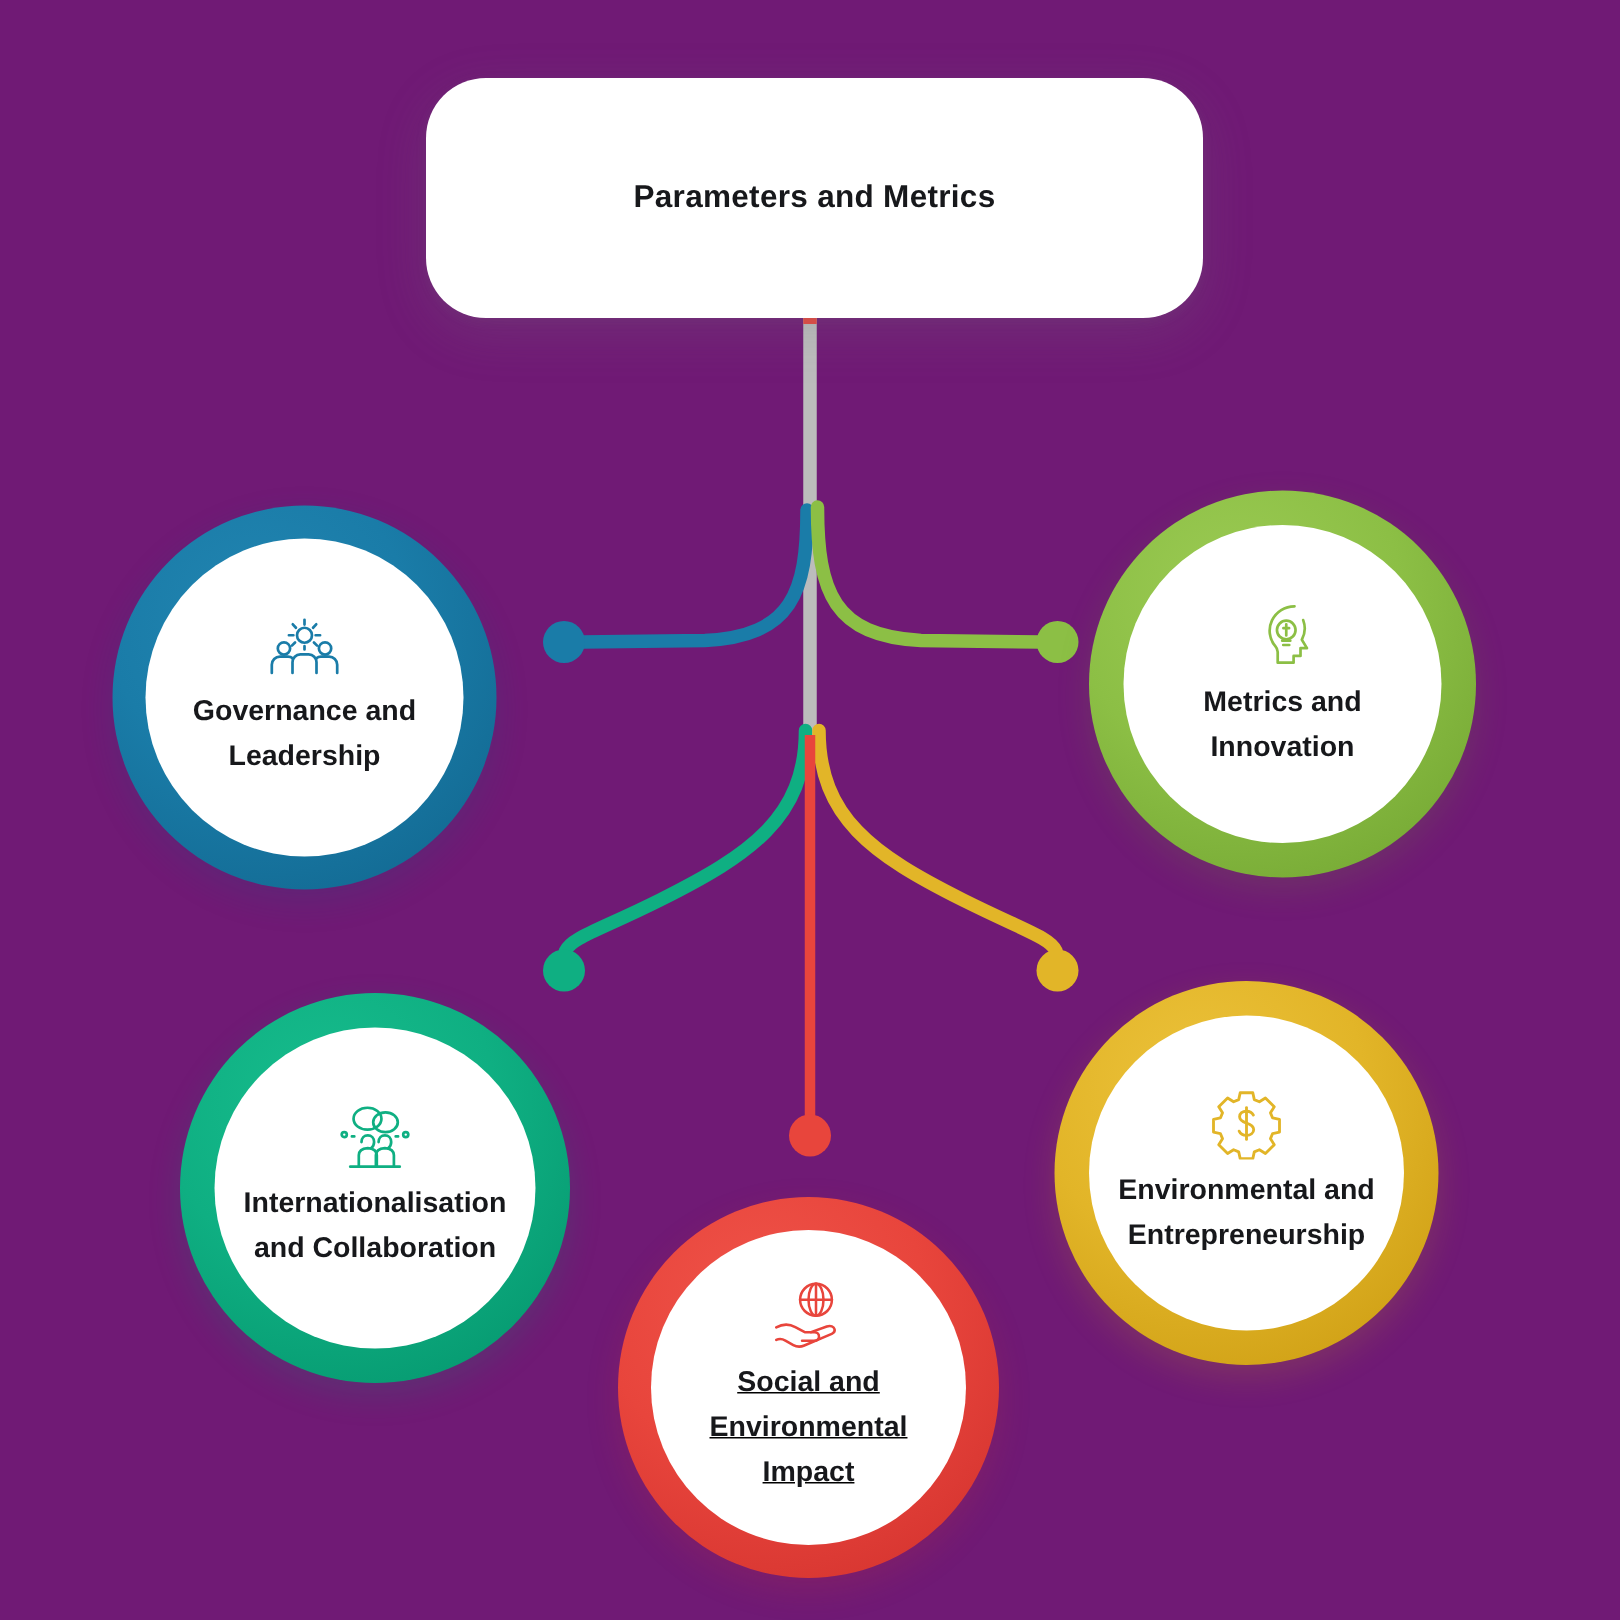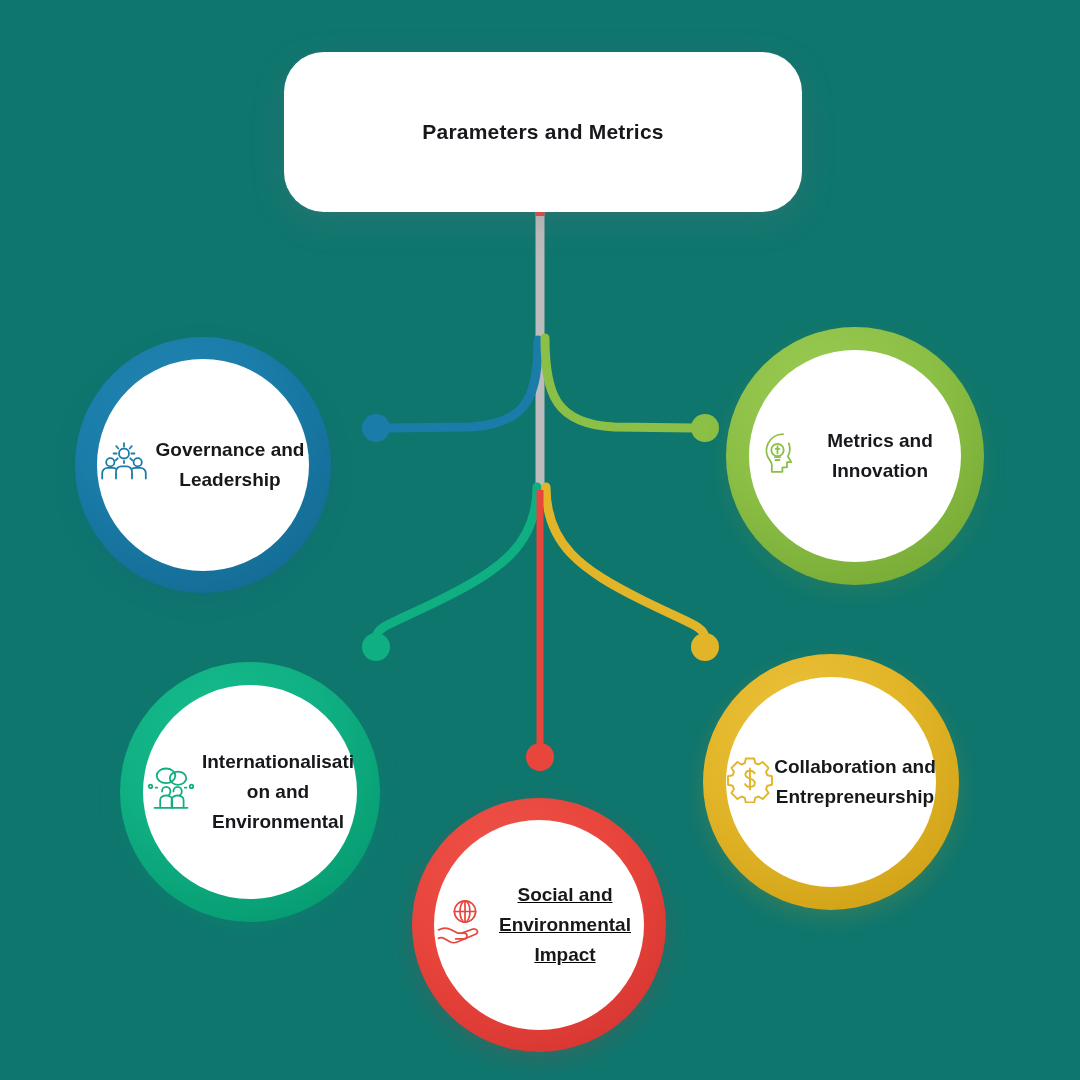--- a/index.html
+++ b/index.html
@@ -2,21 +2,21 @@
 <html><head>
 <meta charset="utf-8">
 <style>
   html,body{margin:0;padding:0;}
   body{
     width:1080px;height:1080px;
     background:#ffffff;
     font-family:"Liberation Sans", sans-serif;
     overflow:hidden;
   }
-  #stage{position:relative;width:1080px;height:1080px;background:#0f766e;}
+  #stage{position:relative;width:1080px;height:1080px;background:#701a75;}
 
   
   #connectors{position:absolute;left:0;top:0;width:1080px;height:1080px;}
 
   
   .title-card{
     position:absolute;
     left:284px;top:52px;
     width:518px;height:160px;
     background:#ffffff;
@@ -34,21 +34,21 @@
     position:absolute;
     border-radius:50%;
     display:flex;flex-direction:column;
     align-items:center;justify-content:center;
     box-sizing:border-box;
     z-index:4;
   }
   .node .inner{
     background:#ffffff;border-radius:50%;
     width:100%;height:100%;
-    display:flex;flex-direction:row;
+    display:flex;flex-direction:column;
     align-items:center;justify-content:center;
     box-sizing:border-box;
   }
   .node .icon{margin-bottom:6px;line-height:0;}
   .node .label{
     font-size:19px;font-weight:700;color:#17181b;
     text-align:center;line-height:1.57;
     width:170px;
     word-break:break-word;
   }
@@ -161,21 +161,21 @@
           <circle cx="7.5" cy="20.4" r="1.7"></circle>
           <circle cx="48.5" cy="20.4" r="1.7"></circle>
           <path d="M12.6 21.6h1.6M41.8 21.6h1.6"></path>
           <path d="M19 25.4c0-2.6 1.8-4.5 4.2-4.5s4.2 1.9 4.2 4.5c0 2-.9 3.3-2.1 4.1"></path>
           <path d="M17.2 41.6v-7.4c0-2.7 2.2-4.5 6-4.8 3.8.3 6 2.1 6 4.8v7.4"></path>
           <path d="M30.4 25.4c0-2.6 1.8-4.5 4.2-4.5s4.2 1.9 4.2 4.5c0 2-.9 3.3-2.1 4.1"></path>
           <path d="M28.6 41.6v-7.4c0-2.7 2.2-4.5 6-4.8 3.8.3 6 2.1 6 4.8v7.4"></path>
           <path d="M11.5 41.8h33"></path>
         </svg>
       </span>
-      <span class="label">Internationalisation and Environmental</span>
+      <span class="label">Internationalisation and Collaboration</span>
     </div>
   </div>
 
   <div class="node" id="node-social">
     <div class="inner">
       <span class="icon">
         <svg width="52" height="48" viewBox="0 0 52 48" fill="none" stroke="#e8453c" stroke-width="1.7" stroke-linecap="round" stroke-linejoin="round">
           <circle cx="31" cy="13.5" r="10.6"></circle>
           <path d="M31 2.9v21.2M20.4 13.5h21.2"></path>
           <ellipse cx="31" cy="13.5" rx="5" ry="10.6"></ellipse>
@@ -189,17 +189,17 @@
 
   <div class="node" id="node-employability">
     <div class="inner">
       <span class="icon">
         <svg width="48" height="48" viewBox="0 0 48 48" fill="none" stroke="#e2b528" stroke-width="1.9" stroke-linecap="round" stroke-linejoin="round">
           <path d="M19.8 3.5h8.4l1 4.6 3.4 1.4 4-2.5 5.9 5.9-2.5 4 1.4 3.4 4.6 1v8.4l-4.6 1-1.4 3.4 2.5 4-5.9 5.9-4-2.5-3.4 1.4-1 4.6h-8.4l-1-4.6-3.4-1.4-4 2.5-5.9-5.9 2.5-4-1.4-3.4-4.6-1v-8.4l4.6-1 1.4-3.4-2.5-4 5.9-5.9 4 2.5 3.4-1.4z"></path>
           <path d="M24 13.4v21.2"></path>
           <path d="M28.6 18.4c-.8-1.6-2.5-2.6-4.6-2.6-2.7 0-4.6 1.5-4.6 3.7 0 2.2 1.7 3.2 4.6 4.2 3 1 4.8 1.9 4.8 4.3 0 2.3-2 3.9-4.8 3.9-2.3 0-4.1-1-4.9-2.8"></path>
         </svg>
       </span>
-      <span class="label">Collaboration and Entrepreneurship</span>
+      <span class="label">Environmental and Entrepreneurship</span>
     </div>
   </div>
 
 </div>
 
 </body></html>

